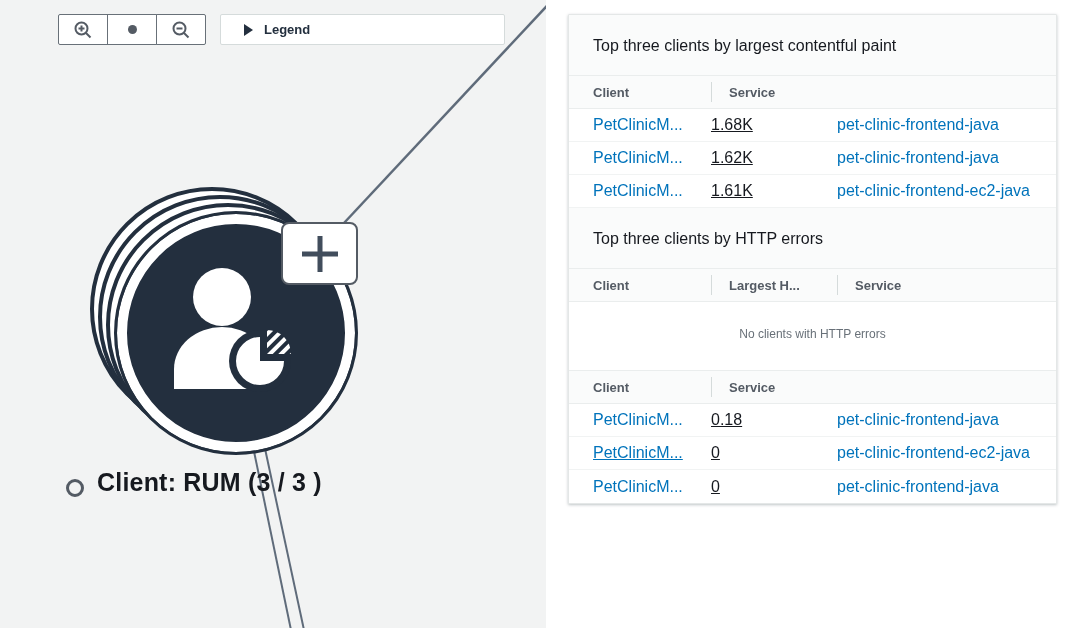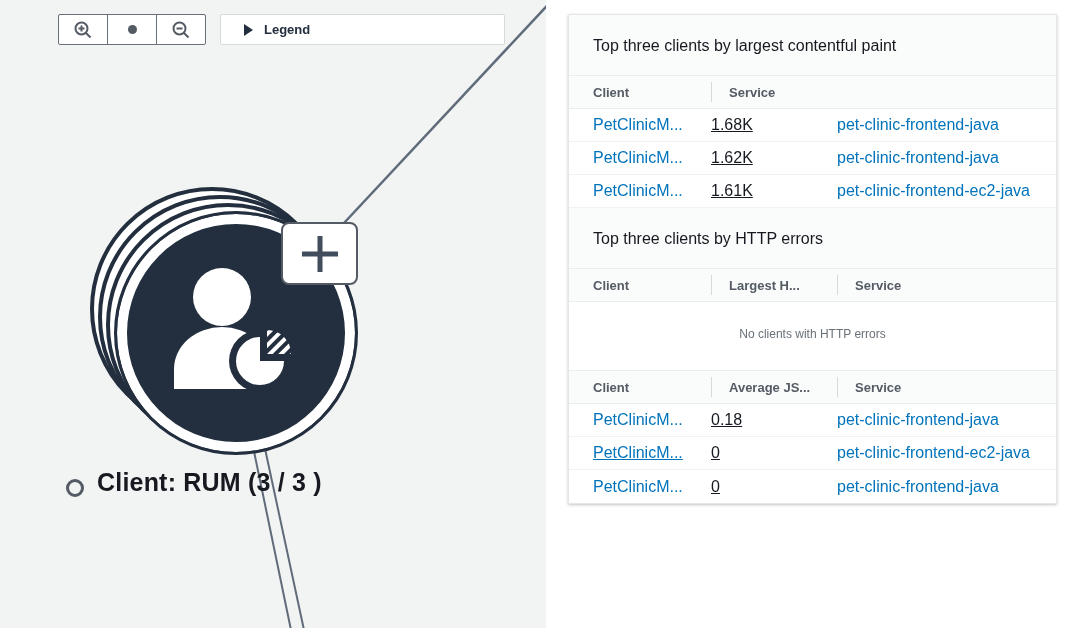--- a/index.html
+++ b/index.html
@@ -170,21 +170,20 @@
   <div class="sec-title">Top three clients by HTTP errors</div>
   <div class="grid hdr">
     <span class="cell c1">Client</span>
     <span class="cell c2">Largest H...</span>
     <span class="cell c3">Service</span>
   </div>
   <div class="empty">No clients with HTTP errors</div>
 
   <div class="grid hdr">
     <span class="cell c1">Client</span>
-    <span class="cell c2">Average JS...</span>
     <span class="cell c3">Service</span>
   </div>
   <div class="grid row">
     <a class="cell c1 link">PetClinicM...</a>
     <span class="cell c2 val">0.18</span>
     <a class="cell c3 link">pet-clinic-frontend-java</a>
   </div>
   <div class="grid row">
     <a class="cell c1 link underlined">PetClinicM...</a>
     <span class="cell c2 val">0</span>

